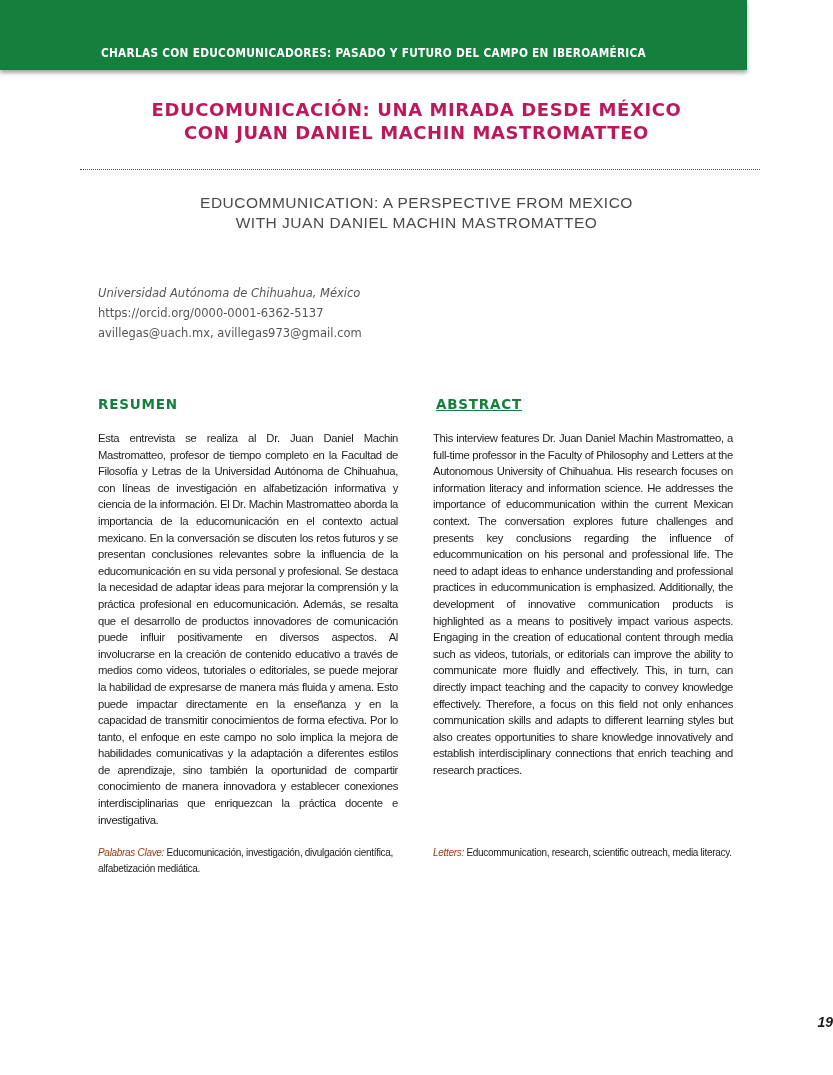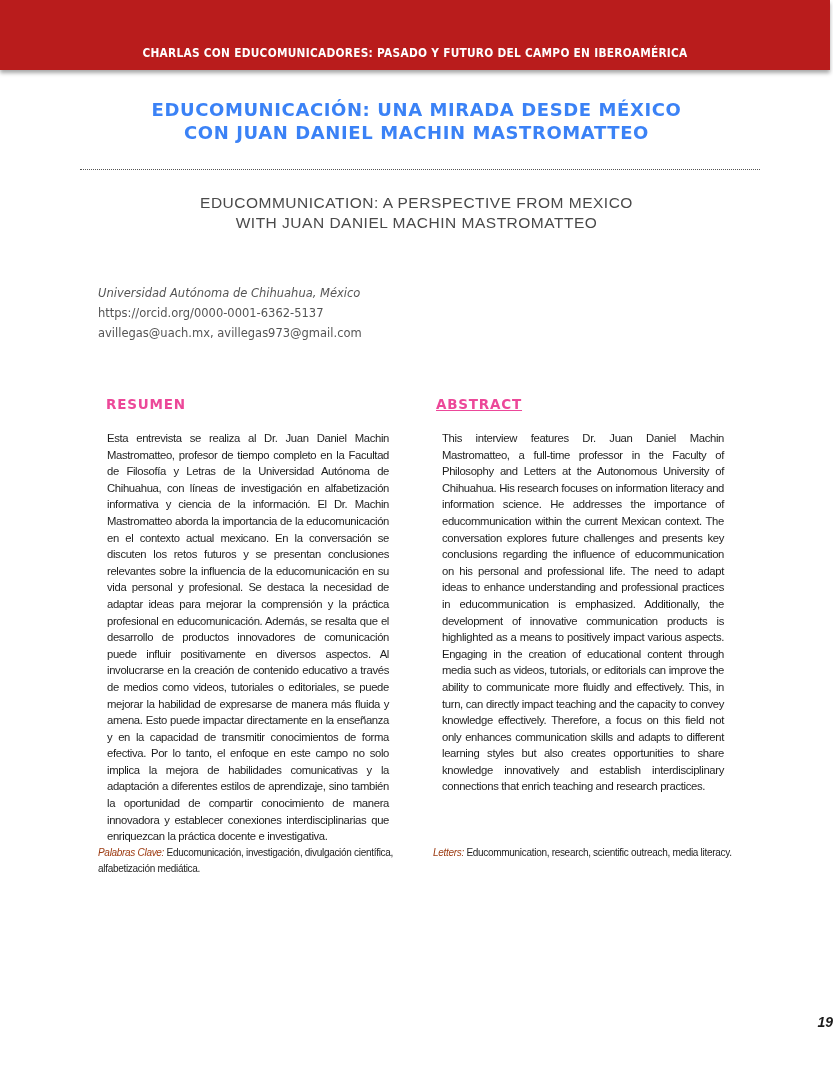--- a/index.html
+++ b/index.html
@@ -1,33 +1,33 @@
 <!DOCTYPE html>
 <html><head>
 <meta charset="utf-8">
 <style>
   html, body { margin: 0; padding: 0; }
   body {
     width: 833px; height: 1075px; background: #ffffff; position: relative; overflow: hidden;
     font-family: "Liberation Sans", sans-serif; color: #1a1a1a;
   }
   .band {
-    position: absolute; left: 0; top: 0; width: 830px; height: 70px;
-    background: #b91c1c;
+    position: absolute; left: 0; top: 0; width: 747px; height: 70px;
+    background: #15803d;
     box-shadow: 0 3px 4px rgba(0,0,0,0.35);
   }
   .band-text {
     position: absolute; left: 0; right: 0; top: 46px; text-align: center;
     color: #ffffff; font-family: "DejaVu Sans", sans-serif; font-weight: bold;
     font-size: 11.5px; letter-spacing: 0.3px;
     transform: scaleX(0.92);
   }
   .title-es {
     position: absolute; left: 100px; right: 100px; top: 98px; text-align: center;
-    color: #3b82f6; font-family: "DejaVu Sans", sans-serif; font-weight: bold;
+    color: #be185d; font-family: "DejaVu Sans", sans-serif; font-weight: bold;
     font-size: 18px; line-height: 23px; letter-spacing: 0.6px;
   }
   .divider {
     position: absolute; left: 80px; width: 680px; top: 169px; height: 0;
     border-top: 1px dotted #555555;
   }
   .title-en {
     position: absolute; left: 100px; right: 100px; top: 193px; text-align: center;
     color: #4a4a4a; font-family: "Liberation Sans", sans-serif;
     font-size: 15.5px; line-height: 20px; letter-spacing: 0.5px;
@@ -37,27 +37,27 @@
     font-size: 11.5px; line-height: 20px; color: #555;
   }
   .author-name { font-weight: bold; color: #222; }
   .affiliation { font-style: italic; }
   .col {
     position: absolute; width: 300px; font-family: "Liberation Sans", sans-serif;
   }
   .col-left { left: 98px; top: 396px; }
   .col-right { left: 433px; top: 396px; }
   .heading {
-    color: #ec4899; font-weight: bold; font-size: 13.5px; letter-spacing: 0.8px;
-    margin: 0 0 18px 8px; font-family: "DejaVu Sans", sans-serif;
+    color: #15803d; font-weight: bold; font-size: 13.5px; letter-spacing: 0.8px;
+    margin: 0 0 18px 0; font-family: "DejaVu Sans", sans-serif;
   }
   .col-right .heading { margin-left: 3px; text-decoration: underline; }
   .body-text {
     font-size: 11.3px; line-height: 16.6px; text-align: justify; color: #1e1e1e;
-    letter-spacing: -0.35px; margin: 9px;
+    letter-spacing: -0.35px; margin: 0;
   }
   .keywords {
     font-size: 10px; line-height: 16px; color: #1e1e1e; letter-spacing: -0.3px; margin: 0;
     position: absolute; width: 300px;
   }
   .kw-label { font-style: italic; color: #9c3b12; }
   .kw-left { left: 98px; top: 845px; }
   .kw-right { left: 433px; top: 845px; }
   .page-number {
     position: absolute; left: 0; right: 0; top: 1014px; text-align: right;

